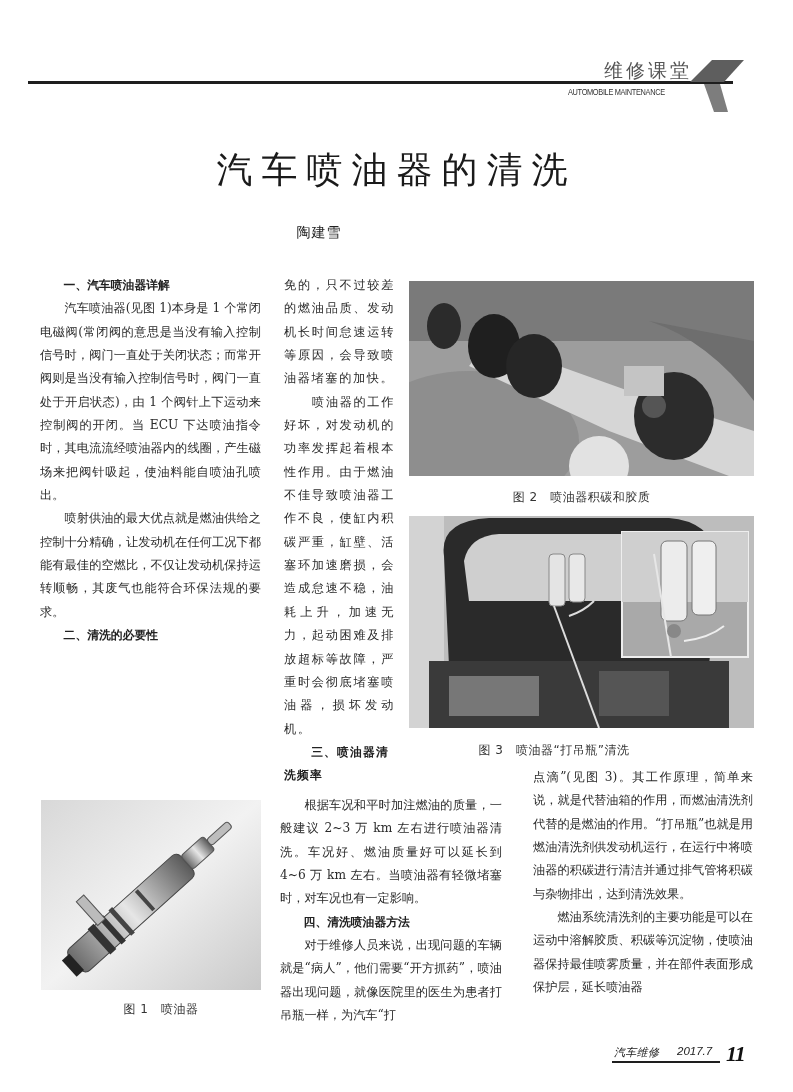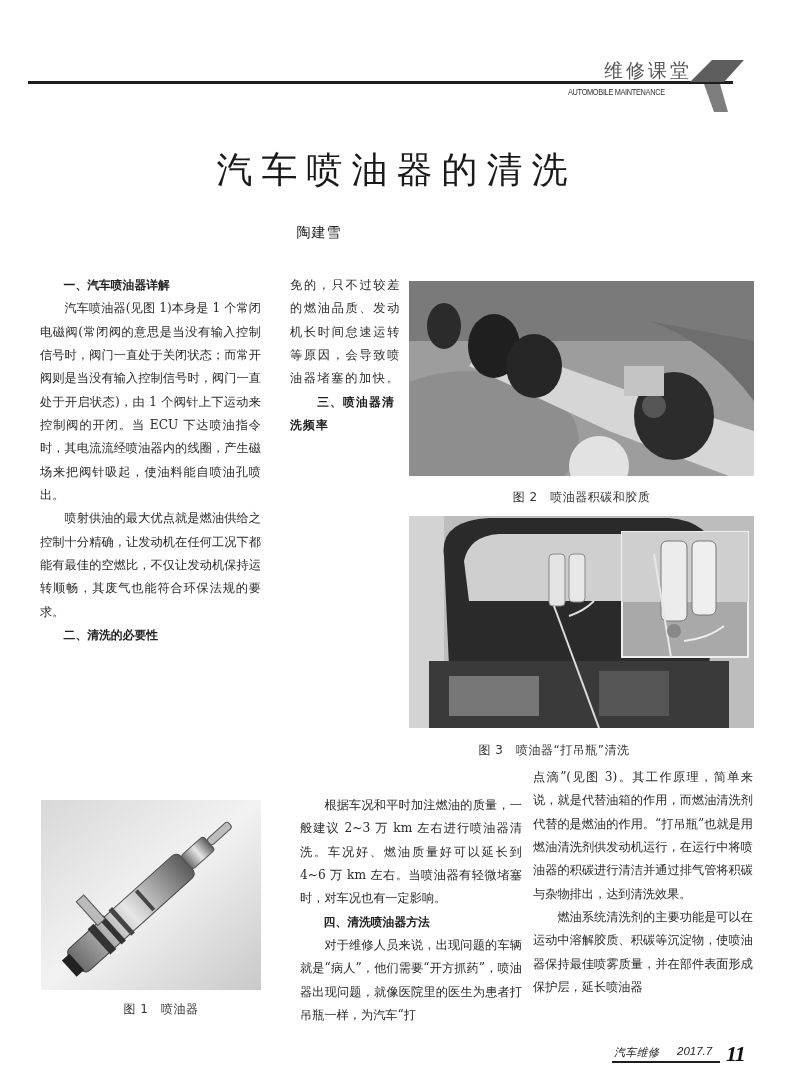--- a/index.html
+++ b/index.html
@@ -15,24 +15,24 @@
     
     .title { position: absolute; left: 0; top: 146px; width: 793px; text-align: center; font-family: "DejaVu Serif", serif; font-size: 36px; letter-spacing: 9px; color: #1a1a1a; font-weight: normal; }
     .author { position: absolute; left: 0; top: 224px; width: 638px; text-align: center; font-family: "DejaVu Sans", sans-serif; font-size: 14px; letter-spacing: 1px; color: #222; }
 
     
     .col { position: absolute; font-size: 12.2px; line-height: 23.35px; color: #2a2a2a; text-align: justify; }
     .col p { text-indent: 2em; }
     .col p.noind { text-indent: 0; }
     .col h3 { font-family: "DejaVu Sans", sans-serif; font-size: 11.8px; font-weight: bold; text-indent: 2em; line-height: 23.35px; color: #222; }
     .col1 { left: 40px; top: 274px; width: 221px; }
-    .col2 { left: 290px; top: 274px; width: 111px; letter-spacing: 1.6px; }
+    .col2 { left: 284px; top: 274px; width: 111px; letter-spacing: 1.6px; }
     .col2 p { text-indent: 2.3em; }
     .col2 h3 { text-indent: 2.3em; letter-spacing: 1.2px; }
-    .col3a { left: 300px; top: 794px; width: 222px; }
+    .col3a { left: 280px; top: 794px; width: 222px; }
     .col3b { left: 533px; top: 766px; width: 220px; }
 
     
     .fig { position: absolute; overflow: hidden; background: #b8b8b8; }
     .fig svg { display: block; width: 100%; height: 100%; }
     .fig1 { left: 41px; top: 800px; width: 220px; height: 190px; }
     .fig2 { left: 409px; top: 281px; width: 345px; height: 195px; }
     .fig3 { left: 409px; top: 516px; width: 345px; height: 212px; }
     .cap { position: absolute; font-family: "DejaVu Sans", sans-serif; font-size: 12px; color: #333; letter-spacing: 0.5px; }
     .cap1 { left: 51px; top: 1001px; width: 220px; text-align: center; }
@@ -91,20 +91,21 @@
       <rect x="188" y="91" width="28" height="8" rx="3" fill="#bdbdbd" stroke="#555"></rect>
       <rect x="50" y="50" width="10" height="32" fill="#bbb" stroke="#555"></rect>
       <rect x="0" y="84" width="10" height="22" fill="#222"></rect>
     </g>
   </svg>
 </div>
 <div class="cap cap1">图 1　喷油器</div>
 
 <div class="col col2">
   <p class="noind">免的，只不过较差的燃油品质、发动机长时间怠速运转等原因，会导致喷油器堵塞的加快。</p>
+  <p>喷油器的工作好坏，对发动机的功率发挥起着根本性作用。由于燃油不佳导致喷油器工作不良，使缸内积碳严重，缸壁、活塞环加速磨损，会造成怠速不稳，油耗上升，加速无力，起动困难及排放超标等故障，严重时会彻底堵塞喷油器，损坏发动机。</p>
   <h3><span>三、喷油器清</span></h3>
   <h3 style="text-indent:0">洗频率</h3>
 </div>
 
 <div class="fig fig2">
   <svg viewBox="0 0 345 195" preserveAspectRatio="none">
     <rect width="345" height="195" fill="#9d9d9d"></rect>
     <rect x="0" y="0" width="345" height="60" fill="#7a7a7a"></rect>
     <ellipse cx="60" cy="160" rx="110" ry="70" fill="#8e8e8e"></ellipse>
     <path d="M240 40 Q300 60 345 120 L345 60 Z" fill="#6e6e6e"></path>

